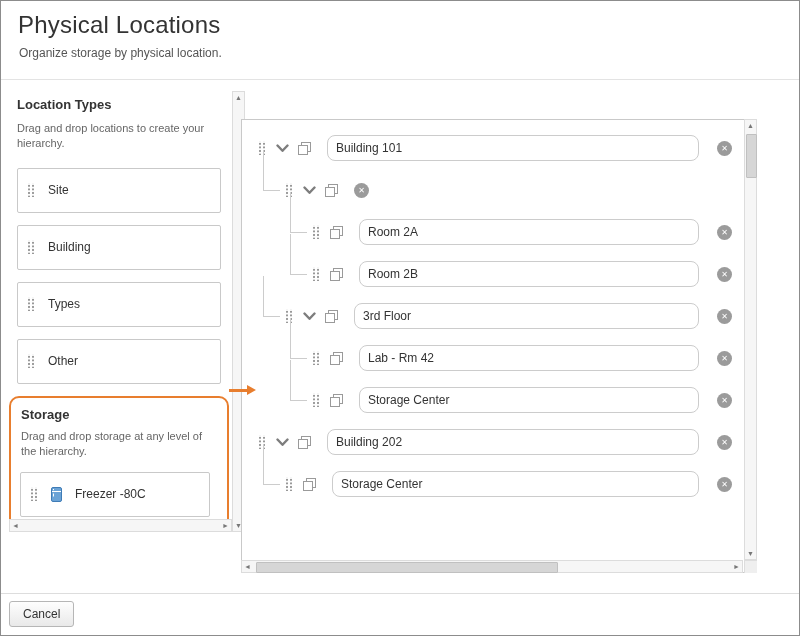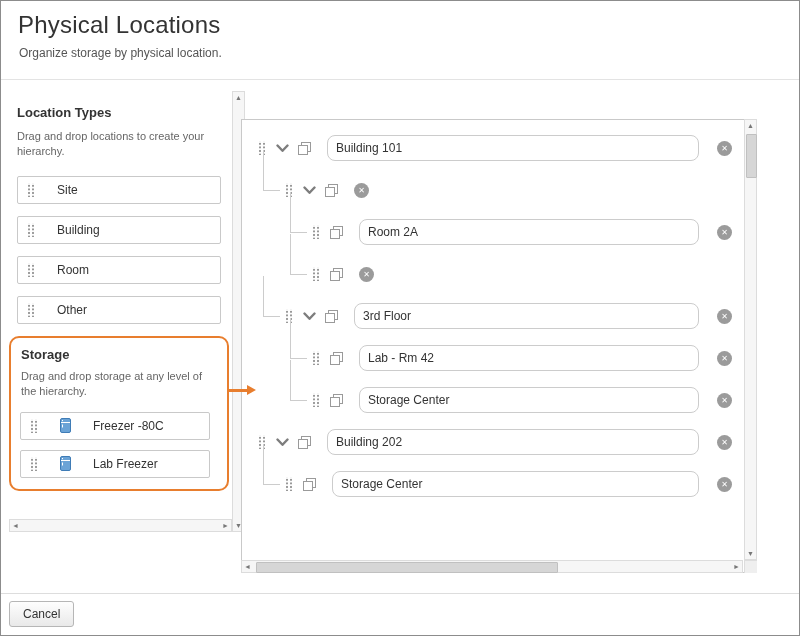--- a/index.html
+++ b/index.html
@@ -8,26 +8,26 @@
     border:1px solid #8c8c8c; background:#fff; overflow:hidden;
     font-family:"Liberation Sans","DejaVu Sans",sans-serif; color:#333;
   }
   
   .header { position:absolute; left:17px; top:10px; }
   .page-title { margin:0; font-size:24px; font-weight:500; color:#333; letter-spacing:.2px; }
   .page-subtitle { margin:7px 0 0 1px; font-size:12px; color:#555; }
   .header-divider { position:absolute; left:0; right:0; top:78px; border-top:1px solid #e3e3e3; }
 
   
-  .left-panel { position:absolute; left:8px; top:104px; width:224px; height:426px; overflow:hidden; }
+  .left-panel { position:absolute; left:8px; top:96px; width:224px; height:426px; overflow:hidden; }
   .panel-heading { margin:0 0 9px 8px; font-size:13px; font-weight:700; color:#333; }
   .panel-desc { margin:4px 0 16px 8px; width:206px; font-size:11px; line-height:1.4; color:#666; }
   .loc-item {
-    display:flex; align-items:center; gap:22px; box-sizing:border-box;
-    width:204px; height:28px; margin:0 0 12px 8px; padding:0 9px;
+    display:flex; align-items:center; gap:13px; box-sizing:border-box;
+    width:204px; height:45px; margin:0 0 12px 8px; padding:0 9px;
     border:1px solid #c9c9c9; border-radius:2px; background:#fff; cursor:grab;
   }
   .loc-label { font-size:12px; color:#333; white-space:nowrap; }
   .drag-handle {
     flex:0 0 auto; width:8px; height:14px;
     background-image:radial-gradient(circle,#999 1.1px,transparent 1.45px);
     background-size:4px 3.6px; background-position:0 1px; cursor:grab;
   }
   .storage-callout {
     box-sizing:border-box; width:220px; margin-top:8px; padding:9px 18px 1px 9px;
@@ -107,21 +107,21 @@
           <span class="loc-label">Site</span>
         </div>
 
         <div class="loc-item">
           <span class="drag-handle"></span>
           <span class="loc-label">Building</span>
         </div>
 
         <div class="loc-item">
           <span class="drag-handle"></span>
-          <span class="loc-label">Room</span>
+          <span class="loc-label">Types</span>
         </div>
 
         <div class="loc-item">
           <span class="drag-handle"></span>
           <span class="loc-label">Other</span>
         </div>
       </div>
 
     <div class="storage-callout">
       <h3 class="panel-heading">Storage</h3>
@@ -224,20 +224,21 @@
         <div class="tree-row" style="padding-left: 70px;">
           <span class="connector" style="left: 48px;"></span>
           <span class="drag-handle"></span>
 
           <span class="copy-icon">
             <svg width="13" height="13" viewBox="0 0 13 13">
               <rect x="3.5" y="0.5" width="9" height="9" fill="#ffffff" stroke="#9a9a9a"></rect>
               <rect x="0.5" y="3.5" width="9" height="9" fill="#ffffff" stroke="#9a9a9a"></rect>
             </svg>
           </span>
+          <input type="text" class="row-input" value="Room 2B" style="">
           <span class="delete-btn">✕</span>
         </div>
 
         <div class="tree-row" style="padding-left: 43px;">
           <span class="connector" style="left: 21px;"></span>
           <span class="drag-handle"></span>
           <span class="chevron">
             <svg width="13" height="9" viewBox="0 0 13 9">
               <path d="M1.5 1.5 L6.5 6.8 L11.5 1.5" fill="none" stroke="#7d7d7d" stroke-width="2.4" stroke-linecap="round" stroke-linejoin="round"></path>
             </svg>

